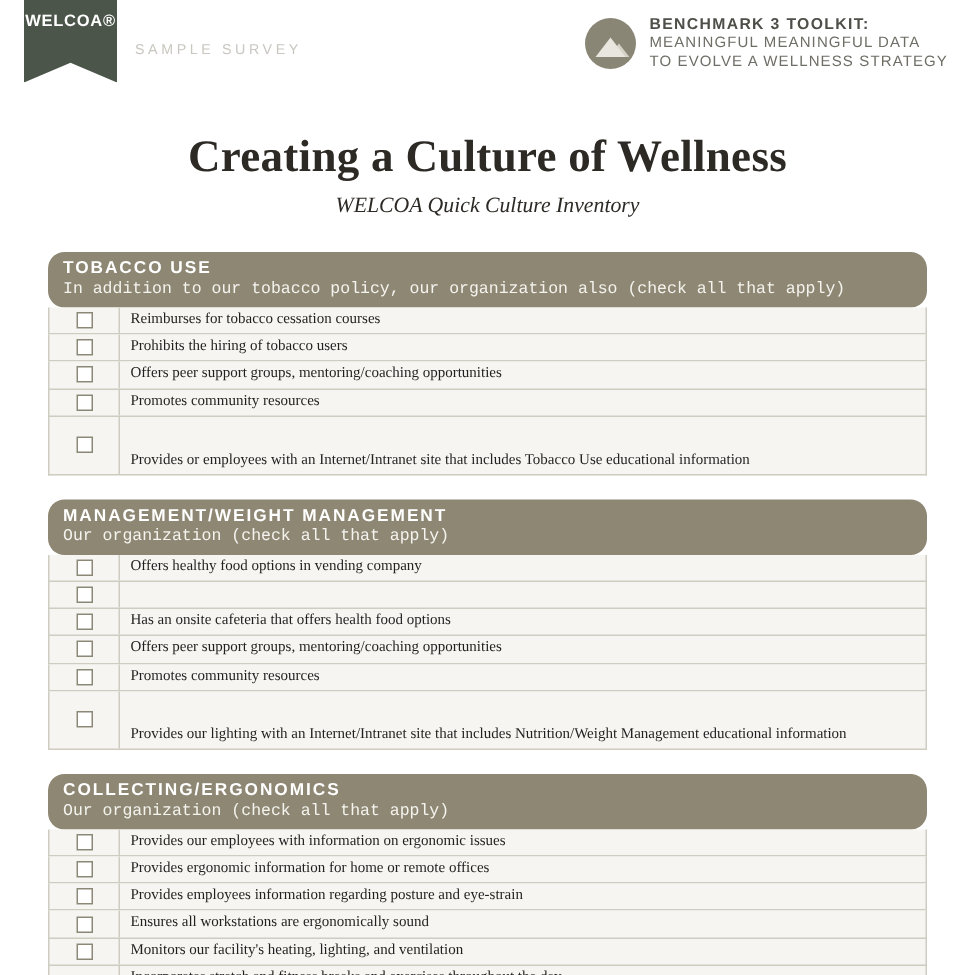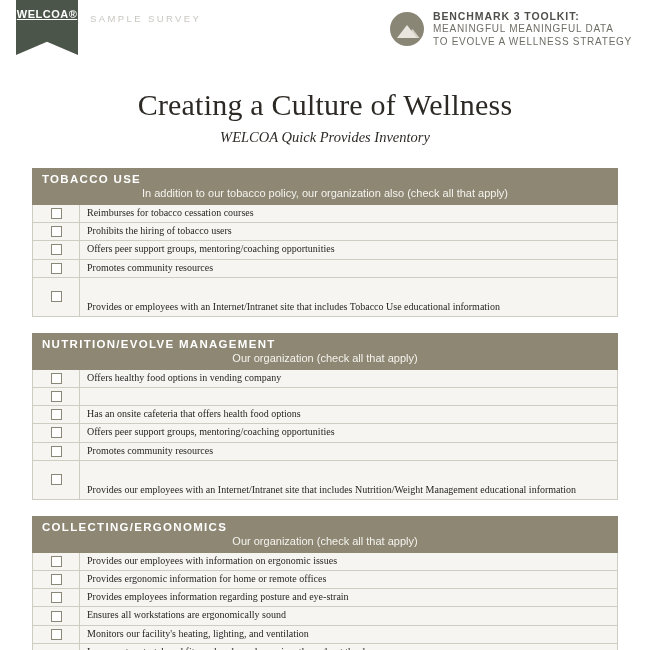--- a/index.html
+++ b/index.html
@@ -32,26 +32,25 @@
     display: flex;
     align-items: flex-start;
     justify-content: center;
   }
   .logo-text {
     font-family: "Liberation Sans", sans-serif;
     font-size: 11px;
     font-weight: bold;
     letter-spacing: 0.5px;
     margin-top: 8px;
-    text-decoration: underline;
   }
   .sample-survey {
     position: absolute;
     left: 90px;
-    top: 13px;
+    top: 28px;
     font-family: "Liberation Sans", sans-serif;
     font-size: 9.5px;
     letter-spacing: 2.4px;
     color: #c9c7c0;
   }
   .toolkit-block {
     position: absolute;
     right: 18px;
     top: 10px;
     display: flex;
@@ -104,21 +103,21 @@
   .toolkit-sub {
     font-size: 10px;
     letter-spacing: 0.75px;
     color: #6f6e66;
   }
 
   
   .doc-title {
     text-align: center;
     font-size: 30px;
-    font-weight: normal;
+    font-weight: bold;
     margin: 26px 0 0 0;
     letter-spacing: 0.2px;
     color: #2d2a26;
   }
   .doc-subtitle {
     text-align: center;
     font-size: 14.5px;
     font-style: italic;
     margin: 7px 0 0 0;
     color: #2d2a26;
@@ -129,33 +128,33 @@
     margin-top: 22px;
     padding: 0 32px;
   }
   .section {
     margin-bottom: 16px;
   }
   .section-header {
     background: #8d8773;
     color: #ffffff;
     padding: 5px 10px 6px 10px;
+    border-radius: 11px;
   }
   .section-title {
     font-family: "Liberation Sans", sans-serif;
     font-size: 11.5px;
     font-weight: bold;
     letter-spacing: 1.3px;
   }
   .section-instruction {
-    font-family: Liberation Sans, sans-serif;
+    font-family: Liberation Mono, monospace;
     font-size: 11px;
     margin-top: 2px;
     color: #f4f3ee;
-    text-align: center;
   }
   .row {
     display: flex;
     align-items: stretch;
     border-left: 1px solid #cfccc2;
     border-right: 1px solid #cfccc2;
     border-bottom: 1px solid #cfccc2;
     background: #f6f5f1;
     min-height: 17px;
   }
@@ -202,21 +201,21 @@
     </div>
     <div class="toolkit-lines">
       <div class="toolkit-title">BENCHMARK 3 TOOLKIT:</div>
       <div class="toolkit-sub">MEANINGFUL MEANINGFUL DATA</div>
       <div class="toolkit-sub">TO EVOLVE A WELLNESS STRATEGY</div>
     </div>
   </div>
 </div>
 
 <h1 class="doc-title">Creating a Culture of Wellness</h1>
-<div class="doc-subtitle">WELCOA Quick Provides Inventory</div>
+<div class="doc-subtitle">WELCOA Quick Culture Inventory</div>
 
 <div class="sections" id="sections-root">
     <div class="section">
       <div class="section-header">
         <div class="section-title">TOBACCO USE</div>
         <div class="section-instruction">In addition to our tobacco policy, our organization also (check all that apply)</div>
       </div>
       <div class="row">
         <div class="row-check">
           <div class="checkbox"></div>
@@ -243,21 +242,21 @@
       </div>
       <div class="row">
         <div class="row-check">
           <div class="checkbox"></div>
         </div>
         <div class="row-label two-line">Provides or employees with an Internet/Intranet site that includes Tobacco Use educational information</div>
       </div>
     </div>
     <div class="section">
       <div class="section-header">
-        <div class="section-title">NUTRITION/EVOLVE MANAGEMENT</div>
+        <div class="section-title">MANAGEMENT/WEIGHT MANAGEMENT</div>
         <div class="section-instruction">Our organization (check all that apply)</div>
       </div>
       <div class="row">
         <div class="row-check">
           <div class="checkbox"></div>
         </div>
         <div class="row-label">Offers healthy food options in vending company</div>
       </div>
       <div class="row">
         <div class="row-check">
@@ -279,21 +278,21 @@
       <div class="row">
         <div class="row-check">
           <div class="checkbox"></div>
         </div>
         <div class="row-label">Promotes community resources</div>
       </div>
       <div class="row">
         <div class="row-check">
           <div class="checkbox"></div>
         </div>
-        <div class="row-label two-line">Provides our employees with an Internet/Intranet site that includes Nutrition/Weight Management educational information</div>
+        <div class="row-label two-line">Provides our lighting with an Internet/Intranet site that includes Nutrition/Weight Management educational information</div>
       </div>
     </div>
     <div class="section">
       <div class="section-header">
         <div class="section-title">COLLECTING/ERGONOMICS</div>
         <div class="section-instruction">Our organization (check all that apply)</div>
       </div>
       <div class="row">
         <div class="row-check">
           <div class="checkbox"></div>

